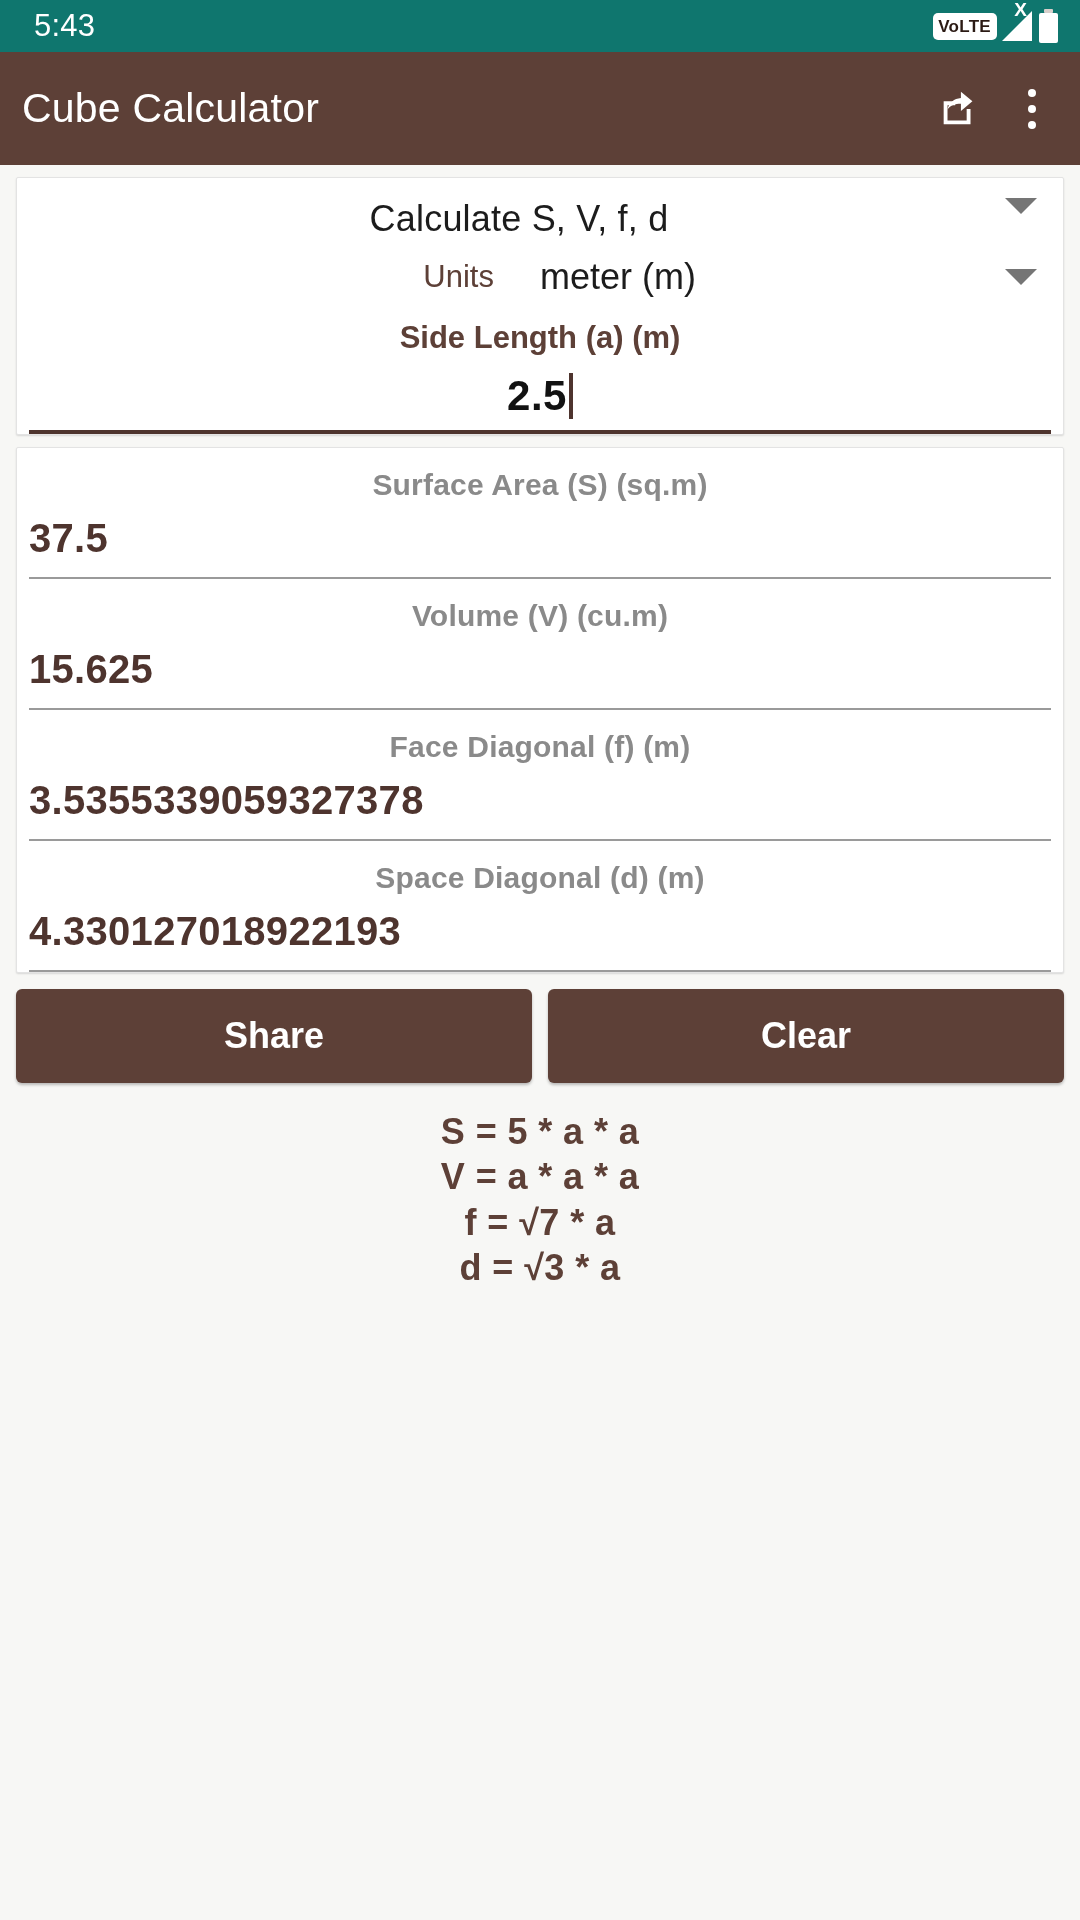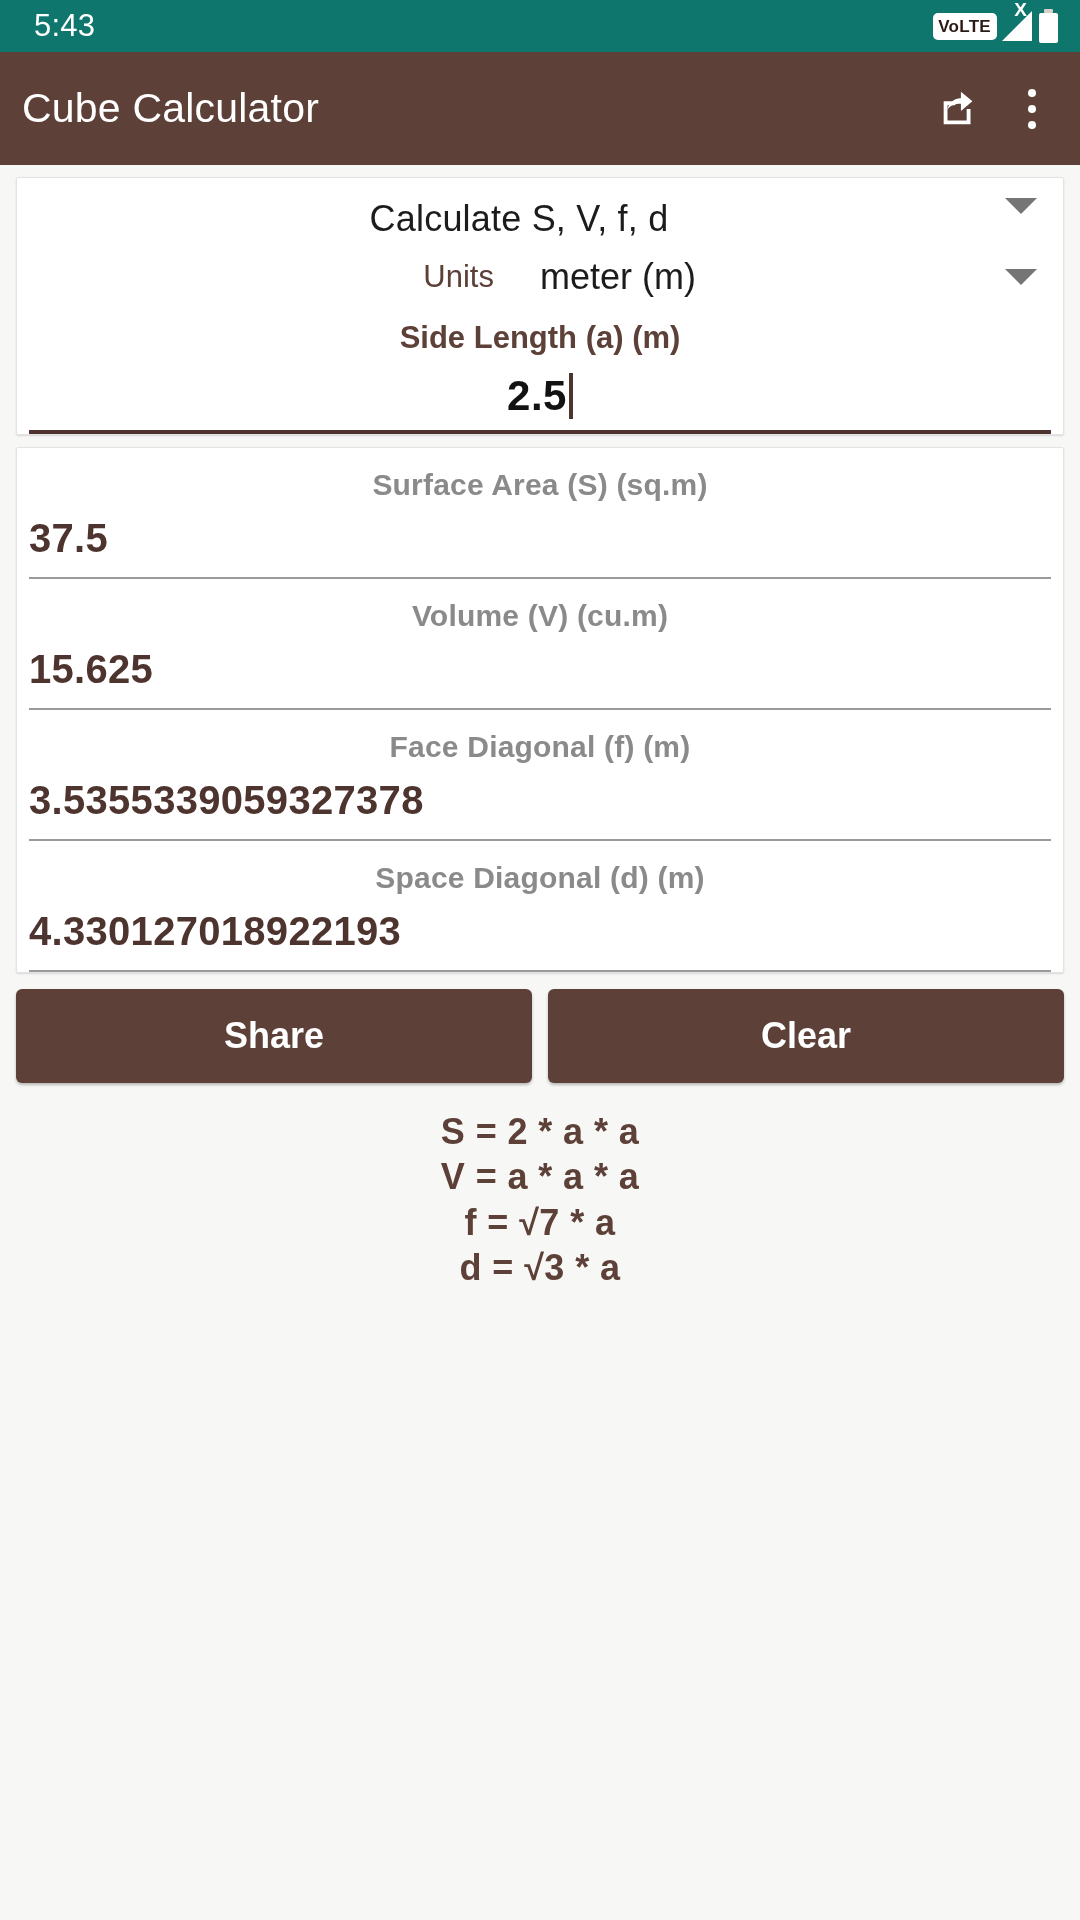--- a/index.html
+++ b/index.html
@@ -211,19 +211,19 @@
       <div class="res-underline"></div>
     </div>
   </div>
 
   <div class="buttons">
     <button class="btn">Share</button>
     <button class="btn">Clear</button>
   </div>
 
   <div class="formulas">
-    <div class="formula">S = 2 * a * a</div>
+    <div class="formula">S = 5 * a * a</div>
     <div class="formula">V = a * a * a</div>
     <div class="formula">f = √7 * a</div>
     <div class="formula">d = √3 * a</div>
   </div>
 
 </div>
 
 </body></html>

